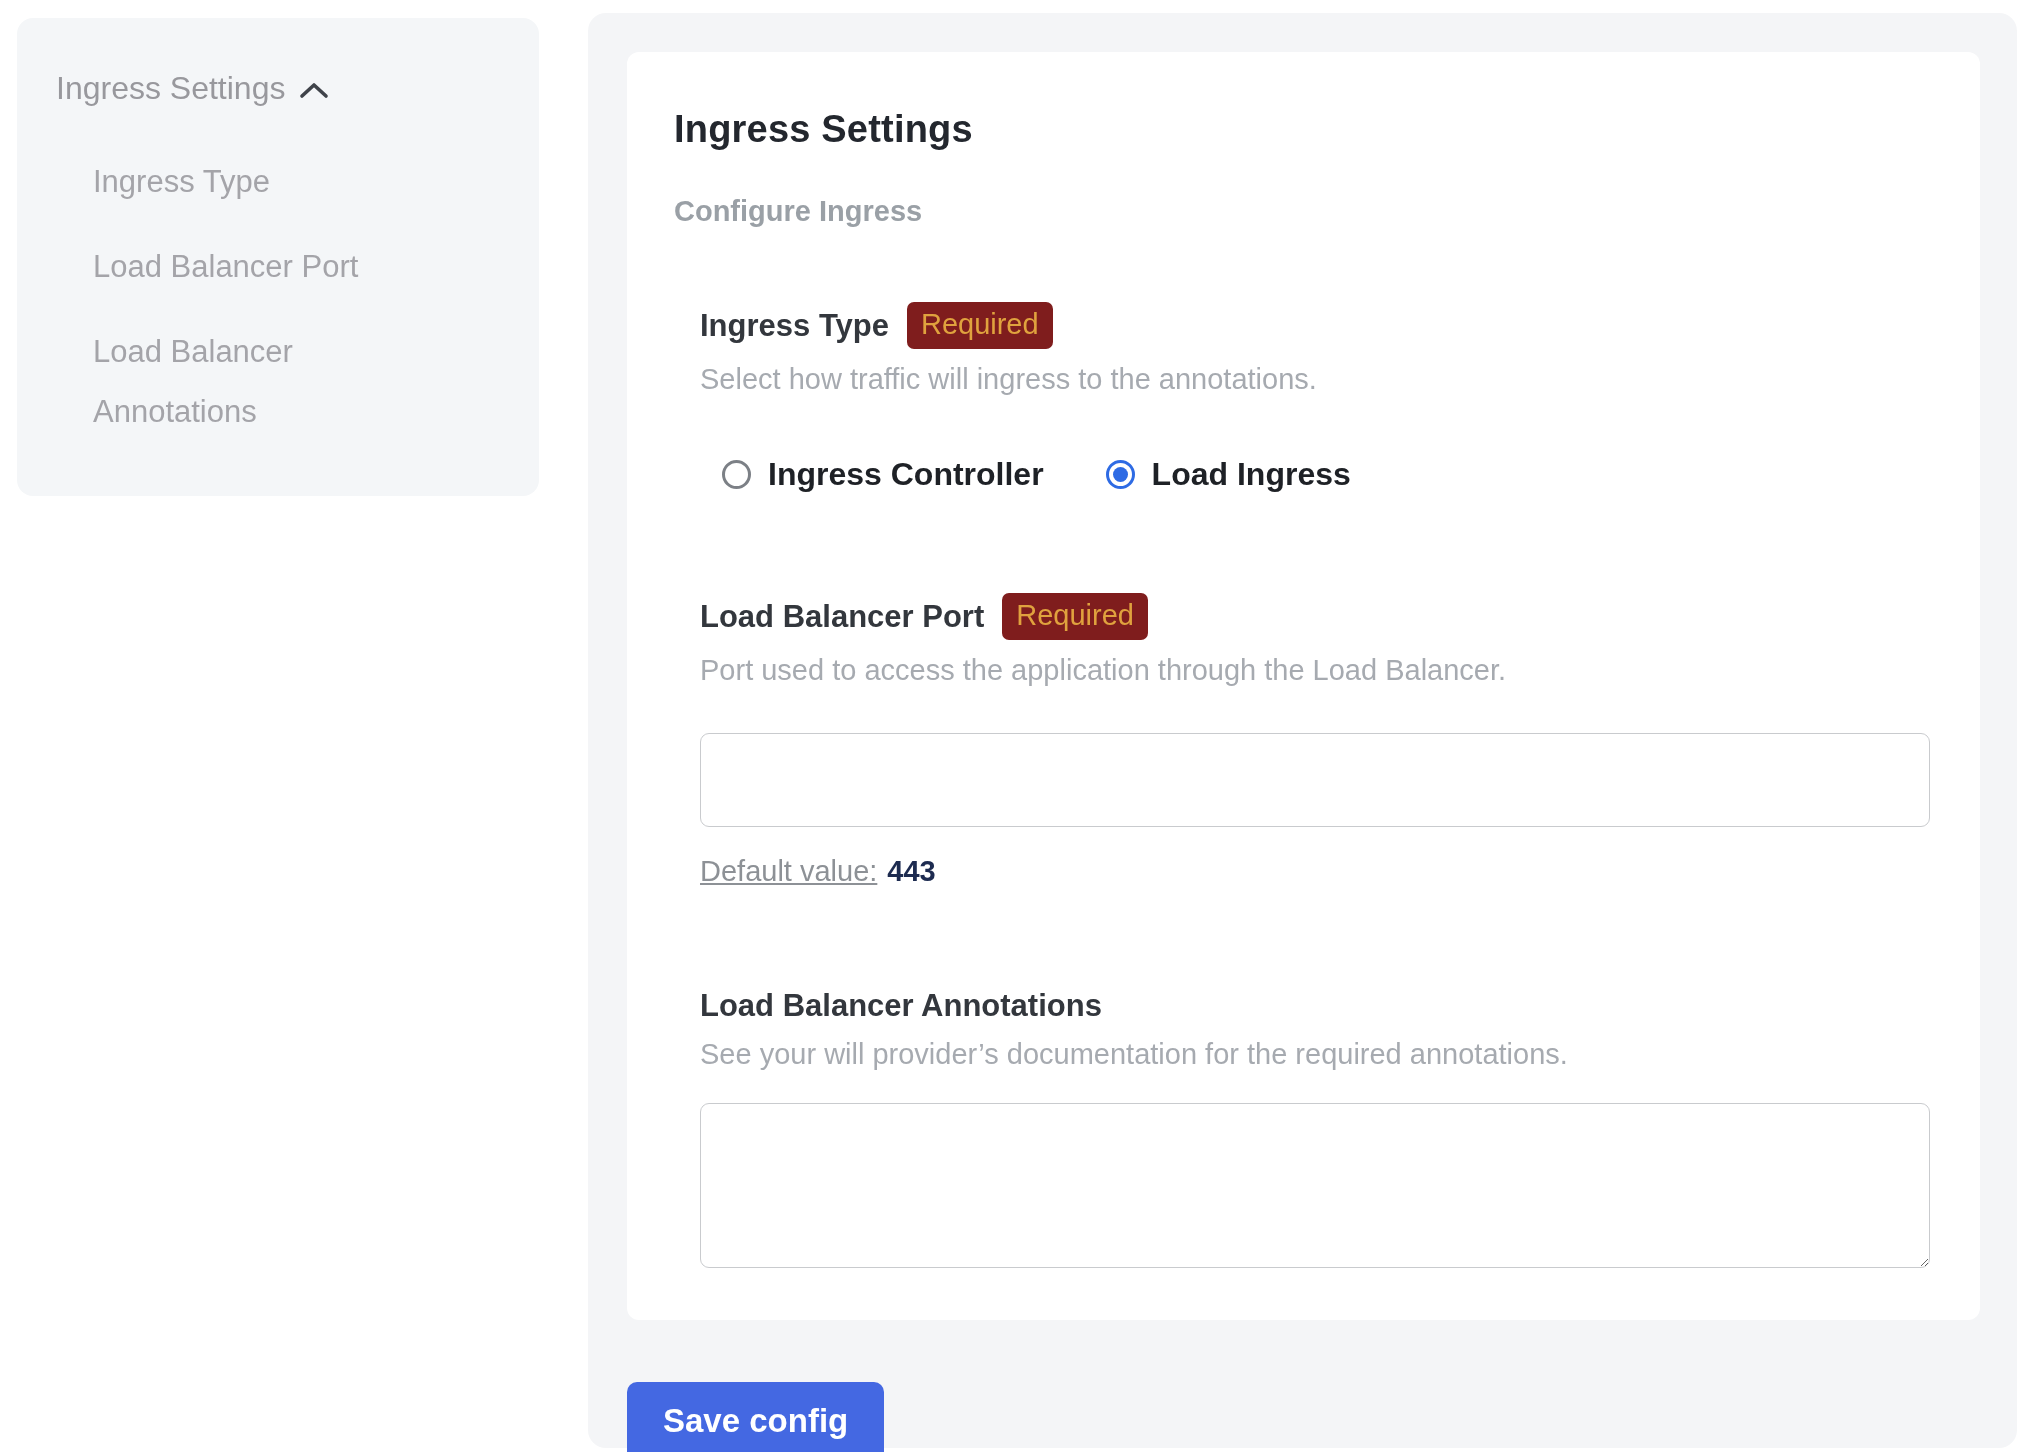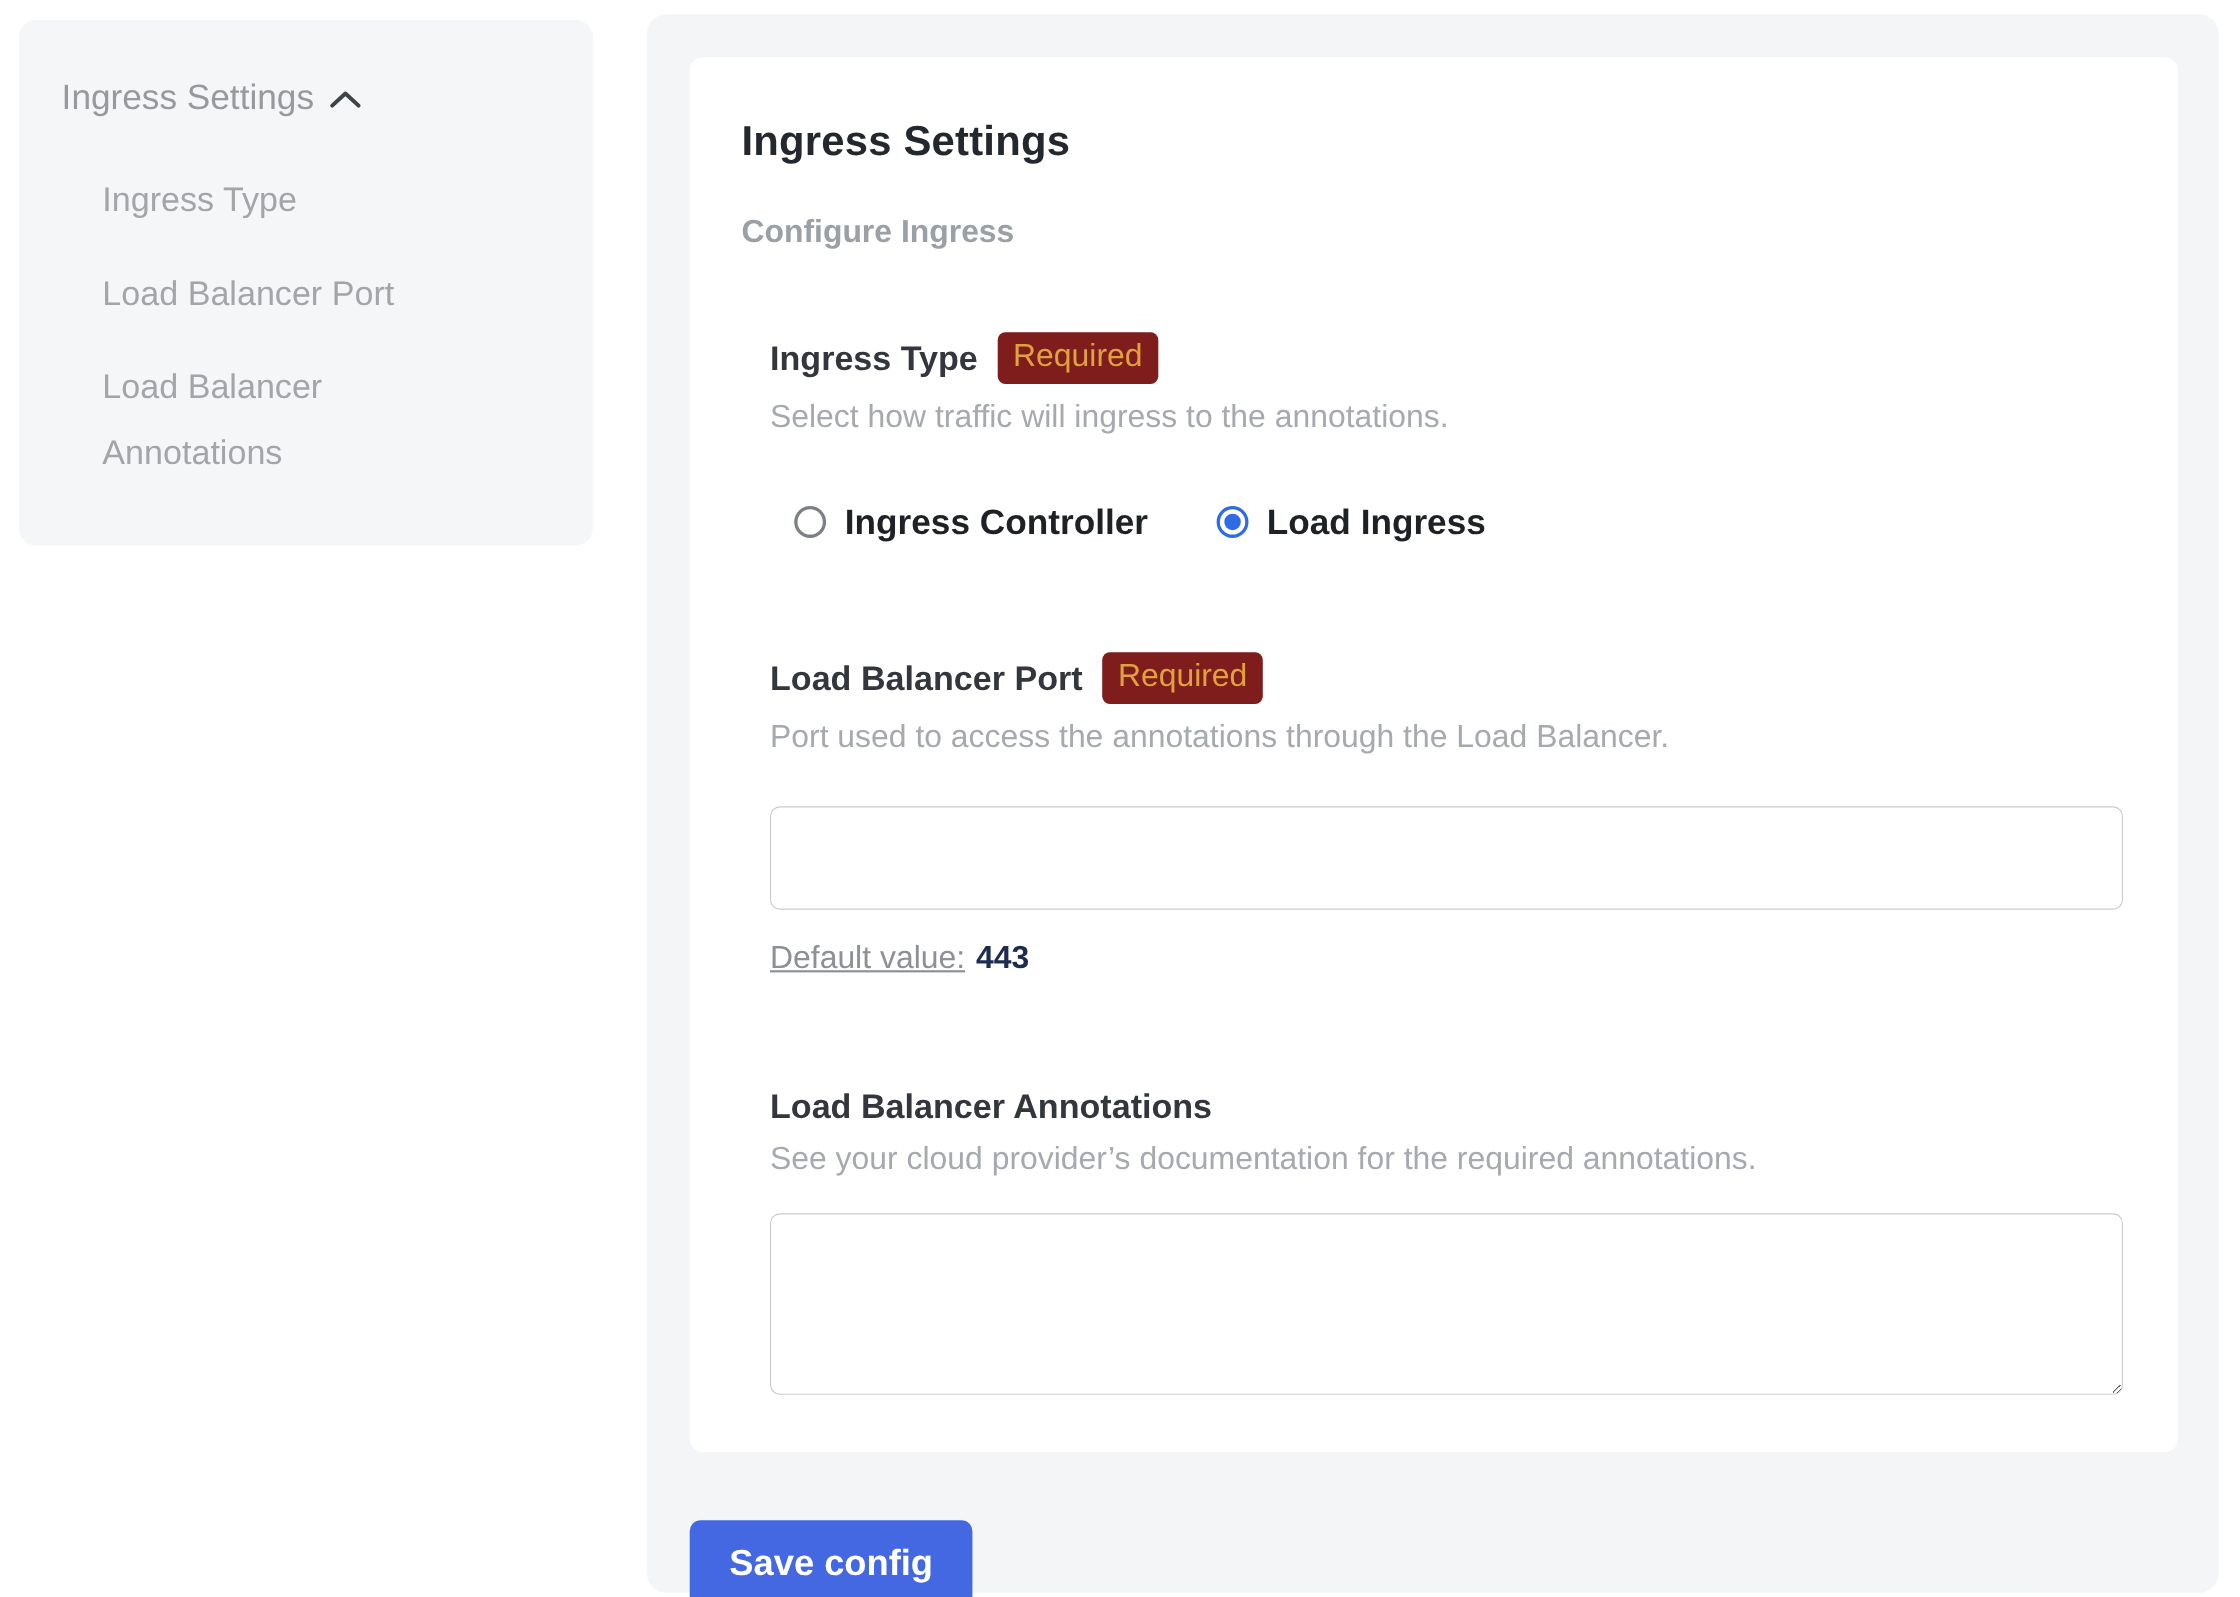--- a/index.html
+++ b/index.html
@@ -203,30 +203,30 @@
           <span class="radio-label">Load Ingress</span>
         </label>
       </div>
     </div>
 
     <div class="section section-2">
       <div class="section-heading-row">
         <span class="section-heading">Load Balancer Port</span>
         <span class="required-badge">Required</span>
       </div>
-      <div class="section-desc">Port used to access the annotations through the Load Balancer.</div>
+      <div class="section-desc">Port used to access the application through the Load Balancer.</div>
       <input class="text-input" type="text" value="" style="">
       <div class="default-note">
         <span class="label">Default value:</span><span class="value">443</span>
       </div>
     </div>
 
     <div class="section section-3">
       <div class="section-heading-row">
         <span class="section-heading">Load Balancer Annotations</span>
       </div>
-      <div class="section-desc">See your cloud provider’s documentation for the required annotations.</div>
+      <div class="section-desc">See your will provider’s documentation for the required annotations.</div>
       <textarea class="textarea-input" style=""></textarea>
     </div>
   </section>
 
   <button class="save-button">Save config</button>
 </main>
 
 </body></html>

